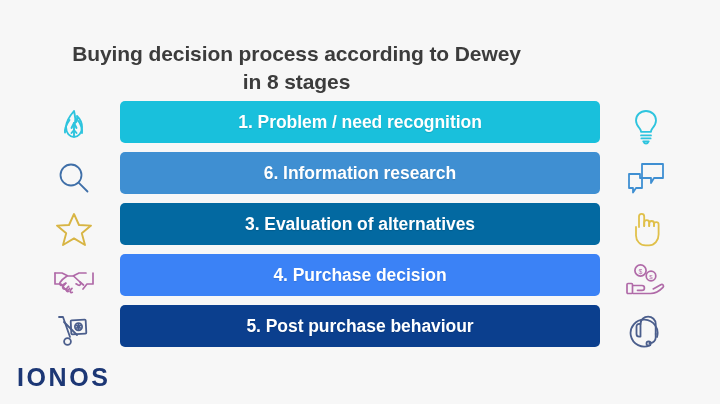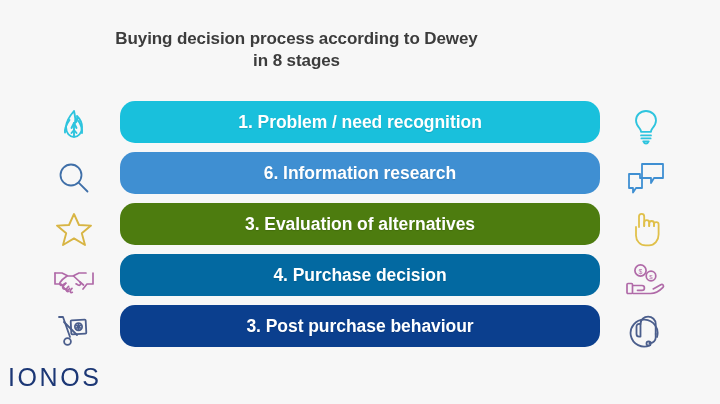--- a/index.html
+++ b/index.html
@@ -18,24 +18,24 @@
     position: relative;
     width: 720px;
     height: 404px;
     background: #f7f7f7;
   }
 
   
   .title {
     position: absolute;
     left: 0;
-    top: 28px;
+    top: 40px;
     width: 593px;
     text-align: center;
-    font-size: 17px;
+    font-size: 21px;
     font-weight: bold;
     color: #3c3c3c;
     line-height: 1.32;
     letter-spacing: -0.1px;
   }
   .title .line2 { display: block; }
 
   
   .stages {
     position: absolute;
@@ -47,21 +47,21 @@
     position: relative;
     height: 42px;
     margin-bottom: 9px;
   }
   .bar {
     position: absolute;
     left: 0;
     top: 0;
     width: 480px;
     height: 42px;
-    border-radius: 15px;
+    border-radius: 5px;
     display: flex;
     align-items: center;
     justify-content: center;
     box-sizing: border-box;
   }
   .bar-label {
     color: #ffffff;
     font-size: 17.5px;
     font-weight: bold;
     letter-spacing: -0.05px;
@@ -82,24 +82,24 @@
     height: 51px;
     display: flex;
     align-items: center;
     justify-content: center;
   }
   .icon-slot svg { display: block; }
 
   
   .logo {
     position: absolute;
-    left: 8px;
+    left: 17px;
     top: 363px;
     font-size: 25px;
-    font-weight: normal;
+    font-weight: bold;
     color: #1c3775;
     letter-spacing: 2.6px;
     font-family: "Liberation Sans", sans-serif;
   }
 </style>
 </head>
 <body>
 
 <div class="canvas">
 
@@ -261,34 +261,34 @@
       </div>
     </div>
 
     <div class="stage-row">
       <div class="bar" style="background:#3f8fd2;">
         <span class="bar-label">6. Information research</span>
       </div>
     </div>
 
     <div class="stage-row">
-      <div class="bar" style="background:#4d7c0f;">
+      <div class="bar" style="background:#0369a1;">
         <span class="bar-label">3. Evaluation of alternatives</span>
       </div>
     </div>
 
     <div class="stage-row">
-      <div class="bar" style="background:#0369a1;">
+      <div class="bar" style="background:#3b82f6;">
         <span class="bar-label">4. Purchase decision</span>
       </div>
     </div>
 
     <div class="stage-row">
       <div class="bar" style="background:#0b3f8e;">
-        <span class="bar-label">3. Post purchase behaviour</span>
+        <span class="bar-label">5. Post purchase behaviour</span>
       </div>
     </div>
 
   </div>
 
   <div class="logo">IONOS</div>
 
 </div>
 
 </body></html>

